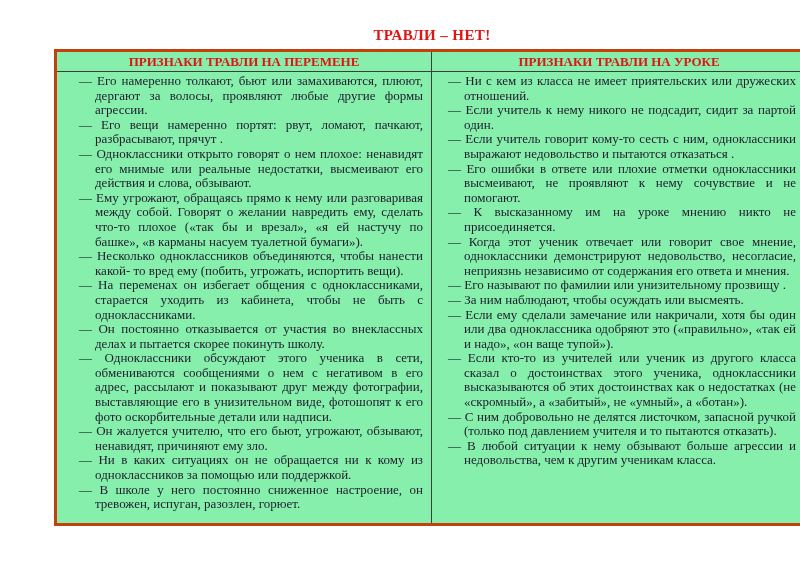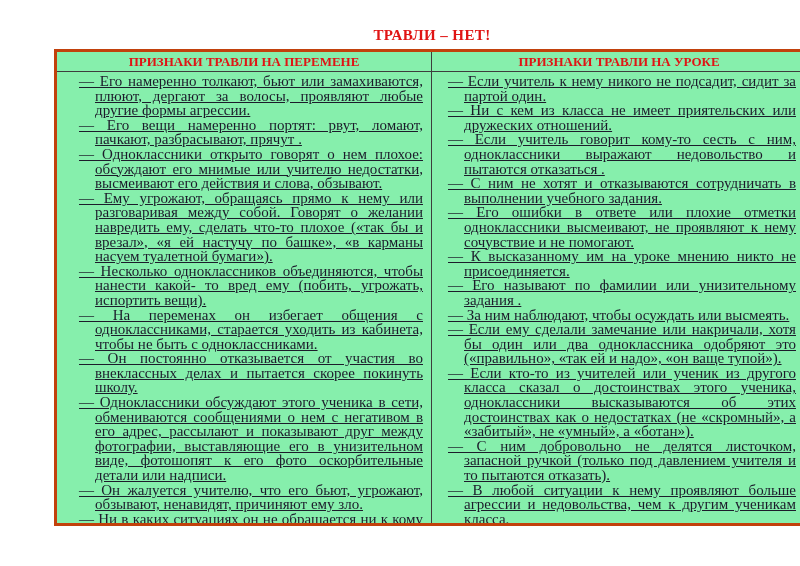--- a/index.html
+++ b/index.html
@@ -57,26 +57,25 @@
     font-size: 13px;
     color: var(--accent-color, #e01414);
     border-bottom: 1px solid #3d3d3d;
     white-space: nowrap;
     overflow: hidden;
   }
   .col-body {
     margin: 0;
     padding: 2px 8px 0 10px;
     list-style: none;
-    font-size: 15px;
+    font-size: 13px;
     line-height: 14.6px;
     text-align: justify;
     overflow: hidden;
     flex: 1;
-    text-decoration: underline;
   }
   .col-right .col-body {
     padding-left: 4px;
     padding-right: 10px;
   }
   .col-body li {
     padding-left: 28px;
     text-indent: -16px;
   }
 </style>
@@ -87,44 +86,44 @@
 
   <h1 class="title">ТРАВЛИ – НЕТ!</h1>
 
   <div class="signs-table">
 
     <div class="col">
       <div class="col-header">ПРИЗНАКИ ТРАВЛИ НА ПЕРЕМЕНЕ</div>
       <ul class="col-body">
           <li>— Его намеренно толкают, бьют или замахиваются, плюют, дергают за волосы, проявляют любые другие формы агрессии.</li>
           <li>— Его вещи намеренно портят: рвут, ломают, пачкают, разбрасывают, прячут .</li>
-          <li>— Одноклассники открыто говорят о нем плохое: обсуждают его мнимые или учителю недостатки, высмеивают его действия и слова, обзывают.</li>
+          <li>— Одноклассники открыто говорят о нем плохое: ненавидят его мнимые или реальные недостатки, высмеивают его действия и слова, обзывают.</li>
           <li>— Ему угрожают, обращаясь прямо к нему или разговаривая между собой. Говорят о желании навредить ему, сделать что-то плохое («так бы и врезал», «я ей настучу по башке», «в карманы насуем туалетной бумаги»).</li>
           <li>— Несколько одноклассников объединяются, чтобы нанести какой- то вред ему (побить, угрожать, испортить вещи).</li>
           <li>— На переменах он избегает общения с одноклассниками, старается уходить из кабинета, чтобы не быть с одноклассниками.</li>
           <li>— Он постоянно отказывается от участия во внеклассных делах и пытается скорее покинуть школу.</li>
           <li>— Одноклассники обсуждают этого ученика в сети, обмениваются сообщениями о нем с негативом в его адрес, рассылают и показывают друг между фотографии, выставляющие его в унизительном виде, фотошопят к его фото оскорбительные детали или надписи.</li>
           <li>— Он жалуется учителю, что его бьют, угрожают, обзывают, ненавидят, причиняют ему зло.</li>
           <li>— Ни в каких ситуациях он не обращается ни к кому из одноклассников за помощью или поддержкой.</li>
           <li>— В школе у него постоянно сниженное настроение, он тревожен, испуган, разозлен, горюет.</li>
         </ul>
     </div>
 
     <div class="col col-right">
       <div class="col-header">ПРИЗНАКИ ТРАВЛИ НА УРОКЕ</div>
       <ul class="col-body">
+          <li>— Ни с кем из класса не имеет приятельских или дружеских отношений.</li>
           <li>— Если учитель к нему никого не подсадит, сидит за партой один.</li>
-          <li>— Ни с кем из класса не имеет приятельских или дружеских отношений.</li>
           <li>— Если учитель говорит кому-то сесть с ним, одноклассники выражают недовольство и пытаются отказаться .</li>
-          <li>— С ним не хотят и отказываются сотрудничать в выполнении учебного задания.</li>
           <li>— Его ошибки в ответе или плохие отметки одноклассники высмеивают, не проявляют к нему сочувствие и не помогают.</li>
           <li>— К высказанному им на уроке мнению никто не присоединяется.</li>
-          <li>— Его называют по фамилии или унизительному задания .</li>
+          <li>— Когда этот ученик отвечает или говорит свое мнение, одноклассники демонстрируют недовольство, несогласие, неприязнь независимо от содержания его ответа и мнения.</li>
+          <li>— Его называют по фамилии или унизительному прозвищу .</li>
           <li>— За ним наблюдают, чтобы осуждать или высмеять.</li>
           <li>— Если ему сделали замечание или накричали, хотя бы один или два одноклассника одобряют это («правильно», «так ей и надо», «он ваще тупой»).</li>
           <li>— Если кто-то из учителей или ученик из другого класса сказал о достоинствах этого ученика, одноклассники высказываются об этих достоинствах как о недостатках (не «скромный», а «забитый», не «умный», а «ботан»).</li>
           <li>— С ним добровольно не делятся листочком, запасной ручкой (только под давлением учителя и то пытаются отказать).</li>
-          <li>— В любой ситуации к нему проявляют больше агрессии и недовольства, чем к другим ученикам класса.</li>
+          <li>— В любой ситуации к нему обзывают больше агрессии и недовольства, чем к другим ученикам класса.</li>
         </ul>
     </div>
 
   </div>
 </div>
 
 </body></html>

